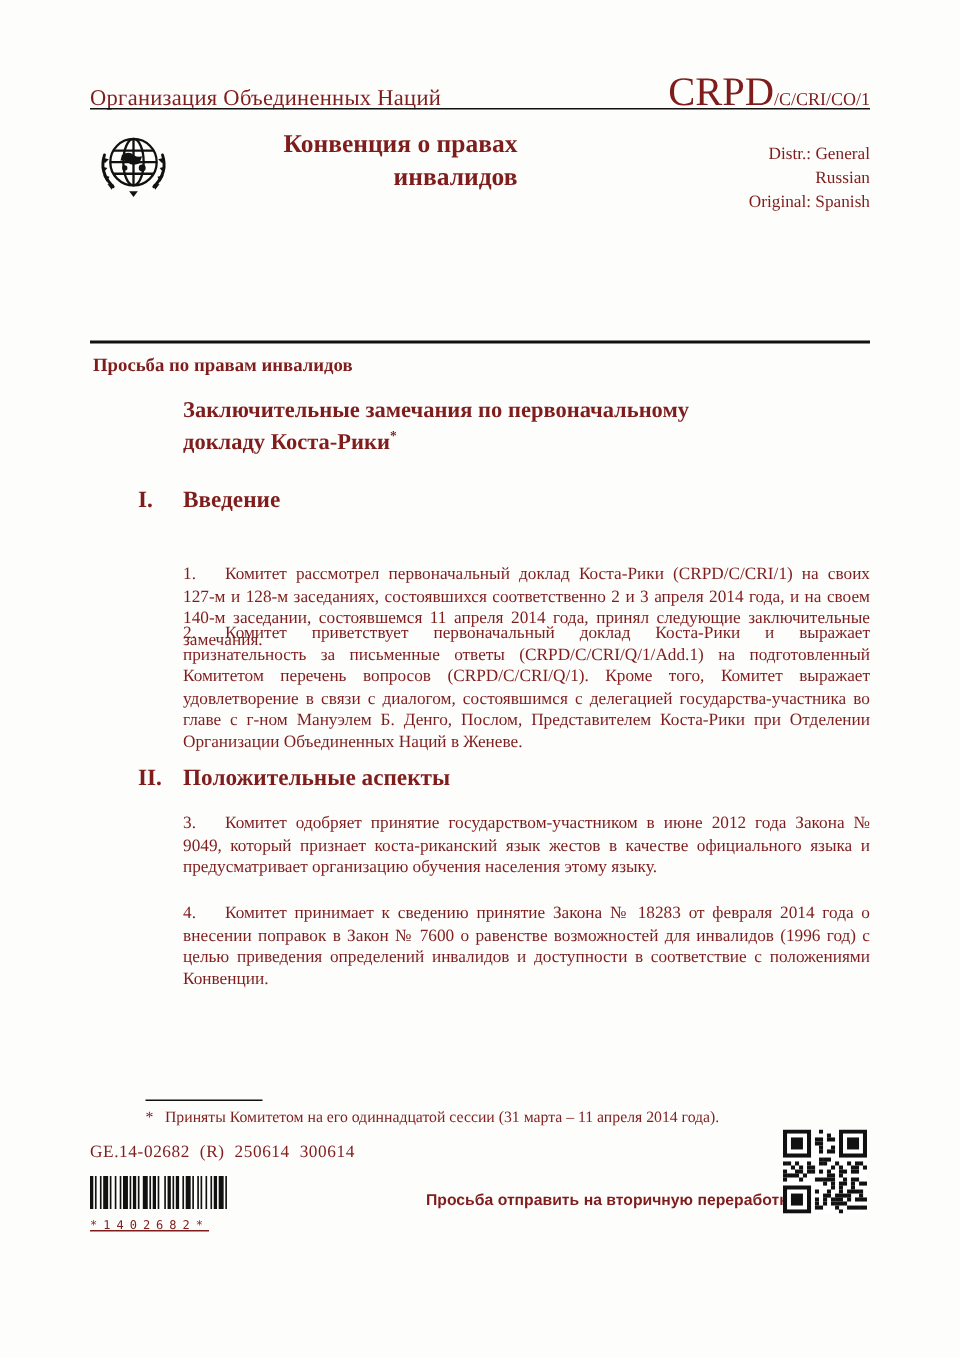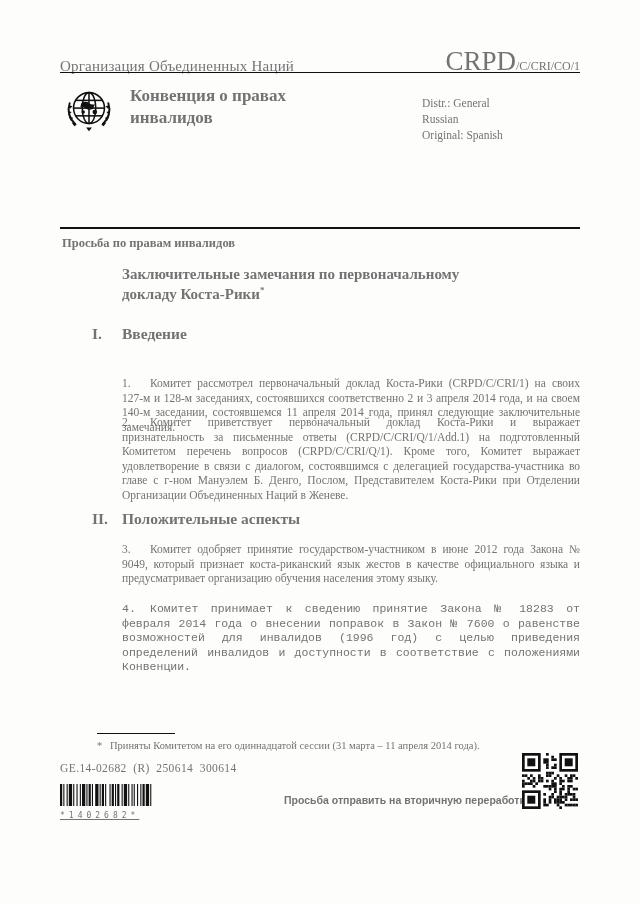--- a/index.html
+++ b/index.html
@@ -1,46 +1,46 @@
 <!DOCTYPE html>
 <html><head>
 <meta charset="utf-8">
 <style>
   * { margin:0; padding:0; box-sizing:border-box; }
   html,body { background:#e8e8e8; }
   .page {
     position:relative; width:640px; height:905px; margin:0 auto;
-    background:#fdfdfc; color:#737373;
+    background:#fdfdfc; color:#7f1d1d;
     font-family:"Liberation Serif","DejaVu Serif",serif;
     overflow:hidden;
   }
   .org-row { position:absolute; top:48px; left:60px; right:60px;
     display:flex; justify-content:space-between; align-items:flex-end; }
   .org-name { font-size:15px; letter-spacing:0.2px; }
   .doc-symbol { font-size:27px; line-height:1; white-space:nowrap; }
   .doc-symbol .suffix { font-size:12px; }
   .rule-thin { position:absolute; top:72px; left:60px; right:60px; height:1px; background:#111; }
-  .masthead { position:absolute; top:80px; left:60px; right:60px; display:flex; }
+  .masthead { position:absolute; top:80px; left:60px; right:60px; display:flex;text-align:right; }
   .emblem { width:58px; height:58px; flex:0 0 58px; margin-top:2px; }
   .conv-title { width:215px; margin-left:12px; margin-top:5px;
     font-size:17px; font-weight:bold; line-height:1.3; }
   .distr { margin-left:auto; width:158px; margin-top:15px;
     font-size:11.5px; line-height:1.4; }
   .rule-thick { position:absolute; top:227px; left:60px; right:60px; height:2px; background:#111; }
   .committee { position:absolute; top:236px; left:62px; font-size:12.5px; font-weight:bold; }
   .doc-title { position:absolute; top:264px; left:122px; width:352px;
     font-size:15px; font-weight:bold; line-height:1.35; }
   .doc-title sup { font-size:9px; }
   .sec-head { position:absolute; left:92px; font-size:15.5px; font-weight:bold; }
   .sec-head .snum { display:inline-block; width:30px; }
   .sec1 { top:325px; } .sec2 { top:510px; }
   .para { position:absolute; left:122px; width:458px;
     font-size:11.5px; line-height:14.5px; text-align:justify; }
   .para .pnum { display:inline-block; width:28px; }
-  .p1 { top:376px; } .p2 { top:415px; } .p3 { top:542px; } .p4 { top:602px;font-family:Liberation Mono, monospace; }
+  .p1 { top:376px; } .p2 { top:415px; } .p3 { top:542px; } .p4 { top:602px; }
   .fn-sep { position:absolute; top:733px; left:97px; width:78px; height:1px; background:#111; }
   .footnote { position:absolute; top:740px; left:97px; width:483px; font-size:10.5px; }
   .footnote .fnm { display:inline-block; width:13px; text-align:left; }
   .ge-line { position:absolute; top:762px; left:60px; font-size:11.5px;
     letter-spacing:0.4px; white-space:pre; }
   .barcode-wrap { position:absolute; top:784px; left:60px; width:100px; text-align:left;text-decoration:underline; }
   .barcode-text { font-family:"DejaVu Sans Mono",monospace; font-size:8px;
     letter-spacing:4px; margin-top:1px; white-space:nowrap; }
   .recycle-line { position:absolute; top:790px; left:284px; display:flex;
     align-items:center; gap:4px;

